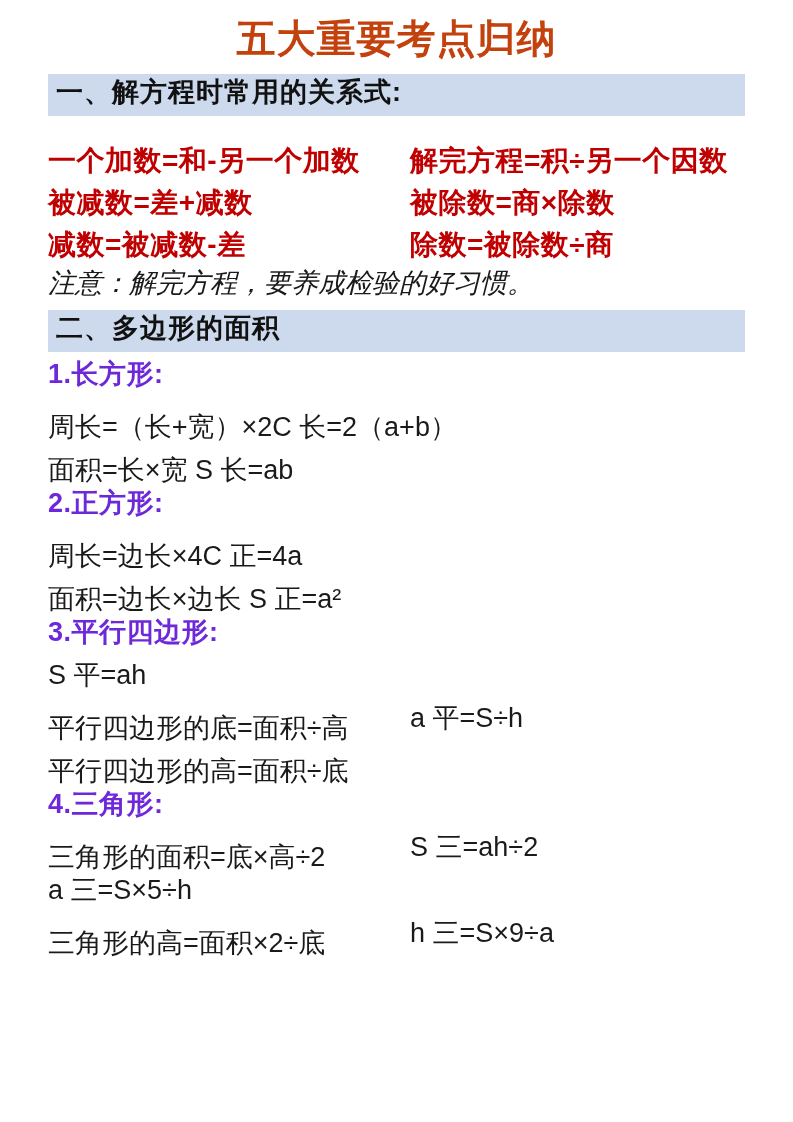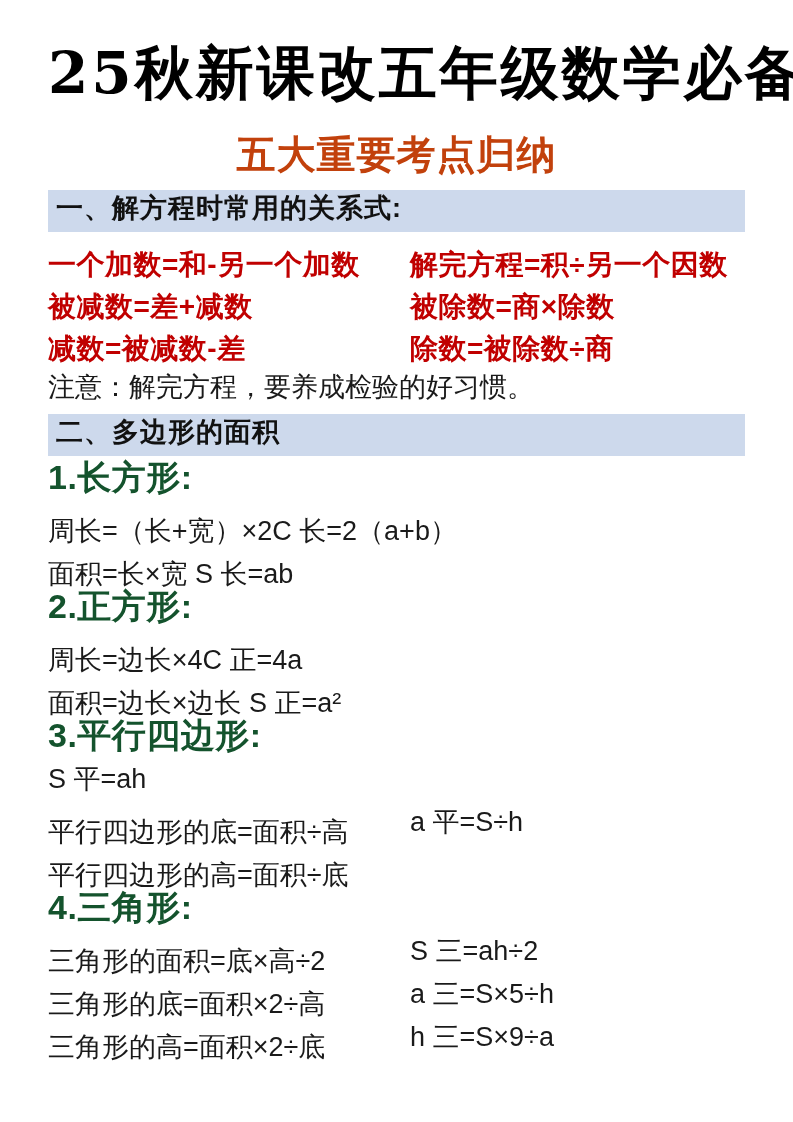--- a/index.html
+++ b/index.html
@@ -48,21 +48,21 @@
     background: #cdd9ec;
     display: flex;
     align-items: flex-start;
     padding-left: 8px;
     font-size: 27px;
     font-weight: bold;
     color: #111111;
     letter-spacing: 1px;
   }
   .red-rows {
-    padding-top: 12px;
+    padding-top: 24px;
   }
   .frow {
     display: flex;
     align-items: center;
     height: 42px;
     font-size: 28px;
     font-weight: bold;
     color: #c00000;
     letter-spacing: 0.5px;
     white-space: nowrap;
@@ -71,50 +71,50 @@
     width: 362px;
     flex: 0 0 362px;
   }
   .note-row {
     display: flex;
     align-items: center;
     height: 34px;
     font-size: 27px;
     color: #1a1a1a;
     white-space: nowrap;
+    font-style: italic;
   }
   .sec2-rows .brow,
   .sec2-rows .sub-head {
     display: flex;
     align-items: center;
     height: 43px;
     white-space: nowrap;
   }
   .sub-head {
-    color: #14532d;
+    color: #6d28d9;
     font-weight: bold;
-    font-size: 34px;
+    font-size: 27px;
     letter-spacing: 0.5px;
   }
   .brow {
     font-size: 27px;
     color: #1a1a1a;
   }
   .brow .col-l {
     width: 362px;
     flex: 0 0 362px;
     margin-top: 20px;
   }
 </style>
 </head>
 <body>
 
 <div class="page">
 
-  <div class="doc-title">25秋新课改五年级数学必备</div>
   <div class="doc-subtitle">五大重要考点归纳</div>
 
   <div class="section-bar">
     <span>一、解方程时常用的关系式:</span>
   </div>
 
   <div class="red-rows">
     <div class="frow">
       <span class="col-l">一个加数=和-另一个加数</span>
       <span class="col-r">解完方程=积÷另一个因数</span>
@@ -168,21 +168,20 @@
     <div class="brow">
       <span class="col-l">平行四边形的高=面积÷底</span>
     </div>
 
     <div class="sub-head">4.三角形:</div>
     <div class="brow">
       <span class="col-l">三角形的面积=底×高÷2</span>
       <span class="col-r">S 三=ah÷2</span>
     </div>
     <div class="brow">
-      <span class="col-l">三角形的底=面积×2÷高</span>
       <span class="col-r">a 三=S×5÷h</span>
     </div>
     <div class="brow">
       <span class="col-l">三角形的高=面积×2÷底</span>
       <span class="col-r">h 三=S×9÷a</span>
     </div>
 
   </div>
 
 </div>

